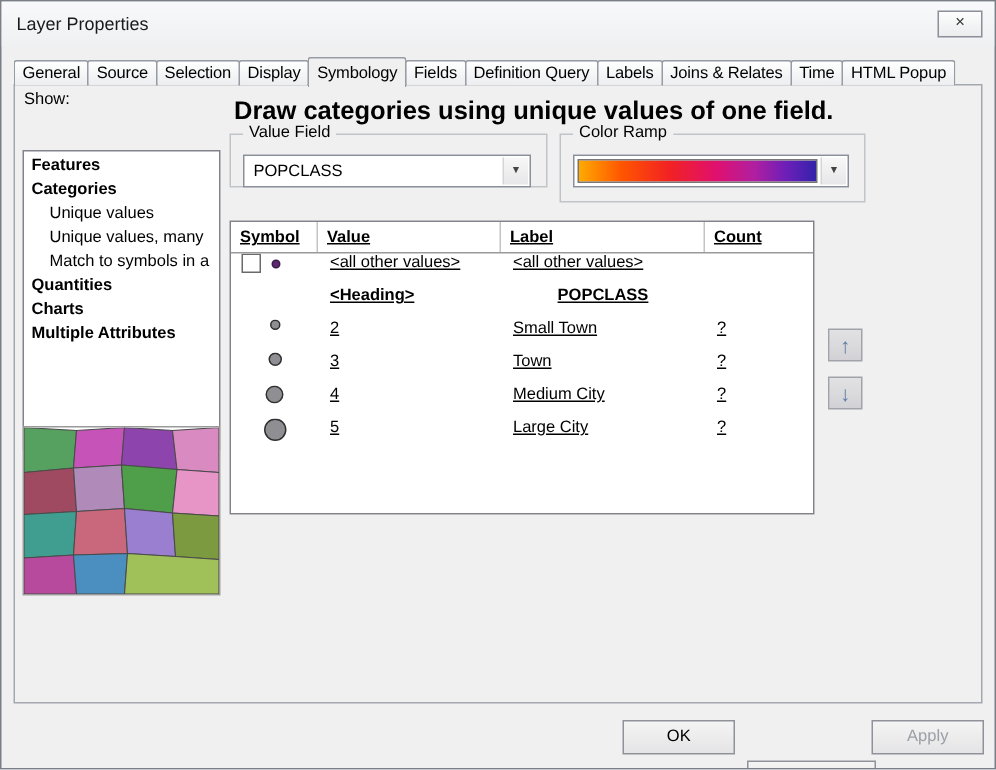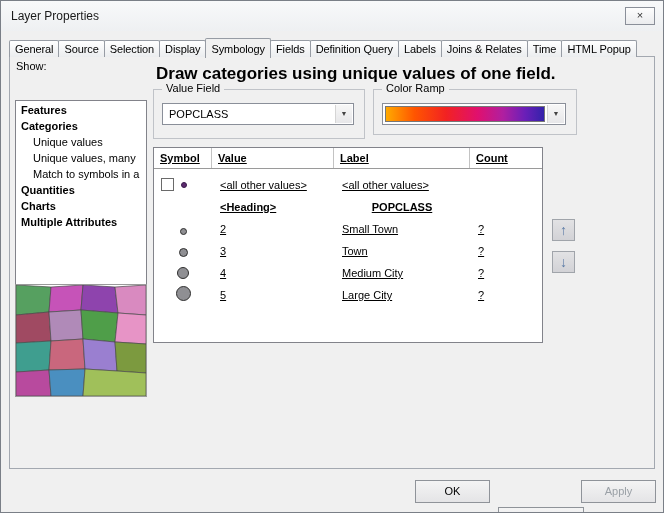--- a/index.html
+++ b/index.html
@@ -70,21 +70,21 @@
   .desc { left:155px; top:63px; font-weight:bold; font-size:17px; }
   .btn {
     position:absolute; border:1px solid #8f9399;
     background:linear-gradient(#f4f4f4,#e4e4e6);
     text-align:center; font-size:11px; line-height:20px; height:22px; cursor:default;
   }
   .btn.disabled { color:#9aa0a6; }
   .import-btn { left:516px; top:59px; width:62px; }
 
   .groupbox { position:absolute; border:1px solid #c0c3c8; }
-  .group-vf { left:152px; top:88px; width:212px; height:50px; }
+  .group-vf { left:152px; top:88px; width:212px; height:36px; }
   .group-cr { left:372px; top:88px; width:204px; height:46px; }
   .group-legend {
     position:absolute; top:-8px; left:8px; background:#f0f0f0; padding:0 4px;
   }
   .combo {
     position:absolute; left:8px; top:13px; right:10px; height:22px;
     background:#fff; border:1px solid #8a8f99;
   }
   .combo-text { position:absolute; left:6px; top:4px; }
   .combo-arrow {
@@ -100,21 +100,21 @@
 
   
   .symtable {
     left:152px; top:146px; width:390px; height:196px;
     background:#fff; border:1px solid #82838a;text-decoration:underline;
   }
   .thead { display:flex; height:21px; border-bottom:1px solid #9a9a9a; font-weight:bold; }
   .hcell { padding:4px 0 0 6px; border-right:1px solid #c3c3c3; height:100%; }
   .hcell:last-child { border-right:none; }
   .c-sym { width:58px; } .c-val { width:122px; } .c-lab { width:136px; } .c-cnt { width:72px; }
-  .trow { display:flex; align-items:flex-end; height:22px; }
+  .trow { display:flex; align-items:flex-start; height:22px; }
   .tcell { padding-left:8px; overflow:hidden; white-space:nowrap; }
   .tcell.c-sym { padding-left:0; display:flex; align-items:center; justify-content:center; }
   .tcell.c-sym.left { justify-content:flex-start; padding-left:7px; gap:7px; }
   .tcell.bold { font-weight:bold; }
   .tcell.center { text-align:center; padding-left:0; }
   .chk { width:13px; height:13px; border:1px solid #6a6a6a; background:#fff; }
   .dot { border-radius:50%; background:#8f8f93; border:1px solid #2f2f2f; }
   .dot-other { width:6px; height:6px; border-radius:50%; background:#5c2a6e; border:1px solid #3a1a4a; }
   .d1 { width:7px; height:7px; } .d2 { width:9px; height:9px; }
   .d3 { width:12px; height:12px; } .d4 { width:15px; height:15px; }

